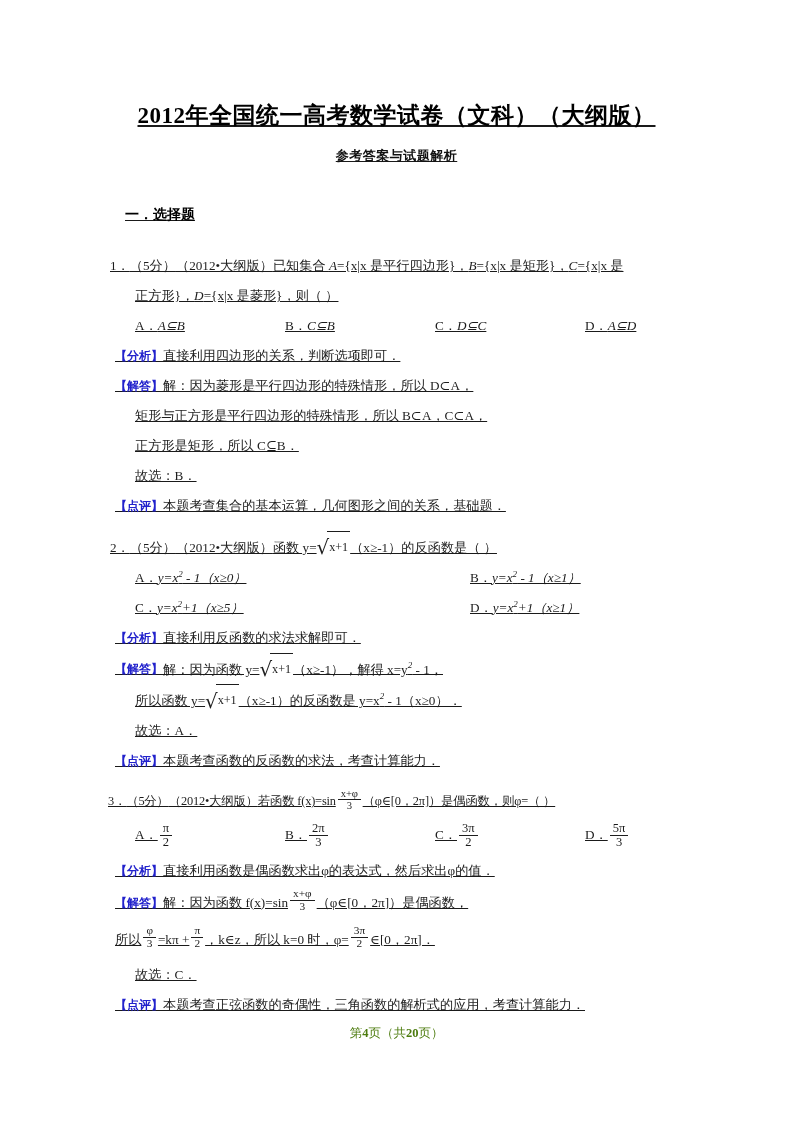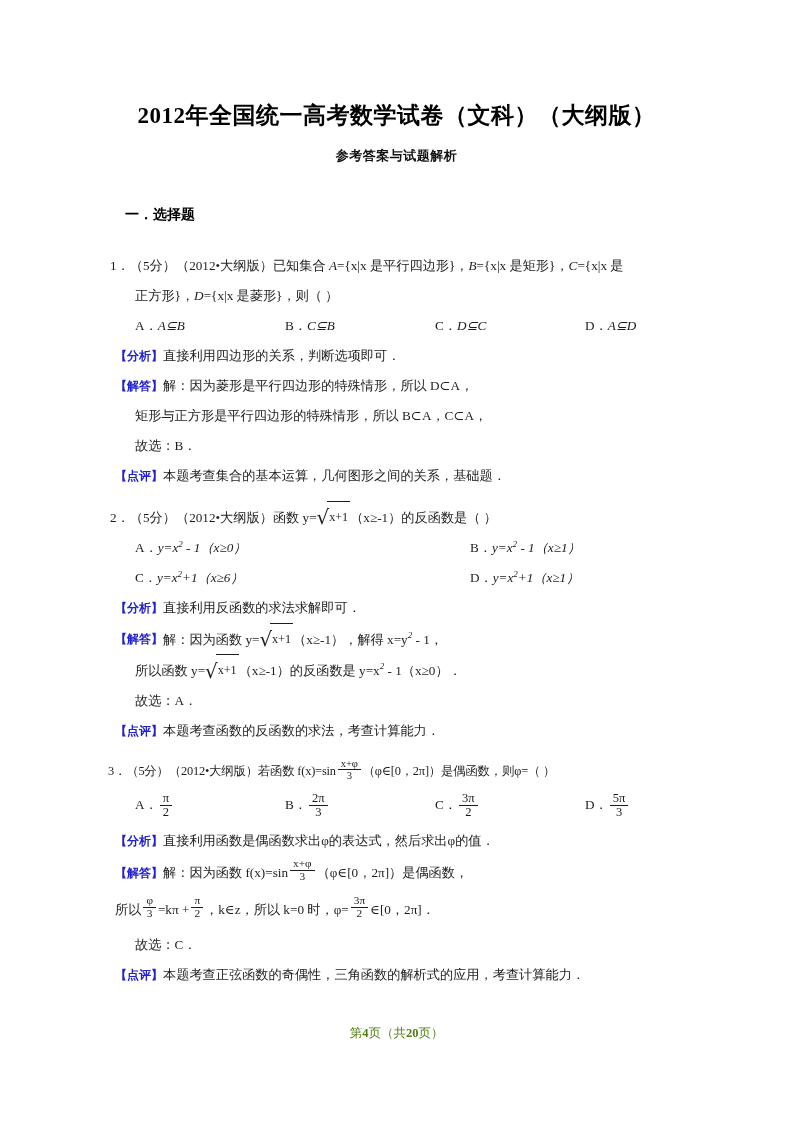--- a/index.html
+++ b/index.html
@@ -15,20 +15,21 @@
     color: #1a1a1a;
     overflow: hidden;
   }
   .page {
     position: absolute;
     left: 0; top: 0;
     width: 793px;
     height: 1122px;
     box-sizing: border-box;
     padding: 0 90px;
+    text-decoration: underline;
   }
 
   
   .doc-title {
     text-align: center;
     font-family: "Liberation Serif", "DejaVu Serif", serif;
     font-weight: bold;
     font-size: 23px;
     letter-spacing: 0.5px;
     margin: 0;
@@ -177,40 +178,43 @@
       <span class="tag" style="color:#2222cc">【分析】</span><span>直接利用四边形的关系，判断选项即可．</span>
     </div>
 
     <div class="line label-line">
       <span class="tag" style="color:#2222cc">【解答】</span><span>解：因为菱形是平行四边形的特殊情形，所以 D⊂A，</span>
     </div>
     <div class="line body">
       <span>矩形与正方形是平行四边形的特殊情形，所以 B⊂A，C⊂A，</span>
     </div>
     <div class="line body">
+      <span>正方形是矩形，所以 C⊆B．</span>
+    </div>
+    <div class="line body">
       <span>故选：B．</span>
     </div>
 
     <div class="line label-line">
       <span class="tag" style="color:#2222cc">【点评】</span><span>本题考查集合的基本运算，几何图形之间的关系，基础题．</span>
     </div>
   </div>
 
   <div class="question-block">
 
     <div class="line stem">
       <span>2．</span><span>（5分）</span><span>（2012•大纲版）</span><span>函数 y=</span><span class="radical"><span class="sign">√</span><span class="rad-body">x+1</span></span><span>（x≥-1）的反函数是（      ）</span>
     </div>
 
     <div class="optrow two-col">
       <span class="opt" style="width:335px"><span>A．</span><span class="mi">y=x</span><sup class="exp">2</sup><span class="mi"> - 1（x≥0）</span></span>
       <span class="opt" style="width:335px"><span>B．</span><span class="mi">y=x</span><sup class="exp">2</sup><span class="mi"> - 1（x≥1）</span></span>
     </div>
     <div class="optrow two-col">
-      <span class="opt" style="width:335px"><span>C．</span><span class="mi">y=x</span><sup class="exp">2</sup><span class="mi">+1（x≥6）</span></span>
+      <span class="opt" style="width:335px"><span>C．</span><span class="mi">y=x</span><sup class="exp">2</sup><span class="mi">+1（x≥5）</span></span>
       <span class="opt" style="width:335px"><span>D．</span><span class="mi">y=x</span><sup class="exp">2</sup><span class="mi">+1（x≥1）</span></span>
     </div>
 
     <div class="line label-line">
       <span class="tag" style="color:#2222cc">【分析】</span><span>直接利用反函数的求法求解即可．</span>
     </div>
 
     <div class="line label-line">
       <span class="tag" style="color:#2222cc">【解答】</span><span>解：因为函数 y=</span><span class="radical"><span class="sign">√</span><span class="rad-body">x+1</span></span><span>（x≥-1），解得 x=y</span><sup class="exp">2</sup><span> - 1，</span>
     </div>

